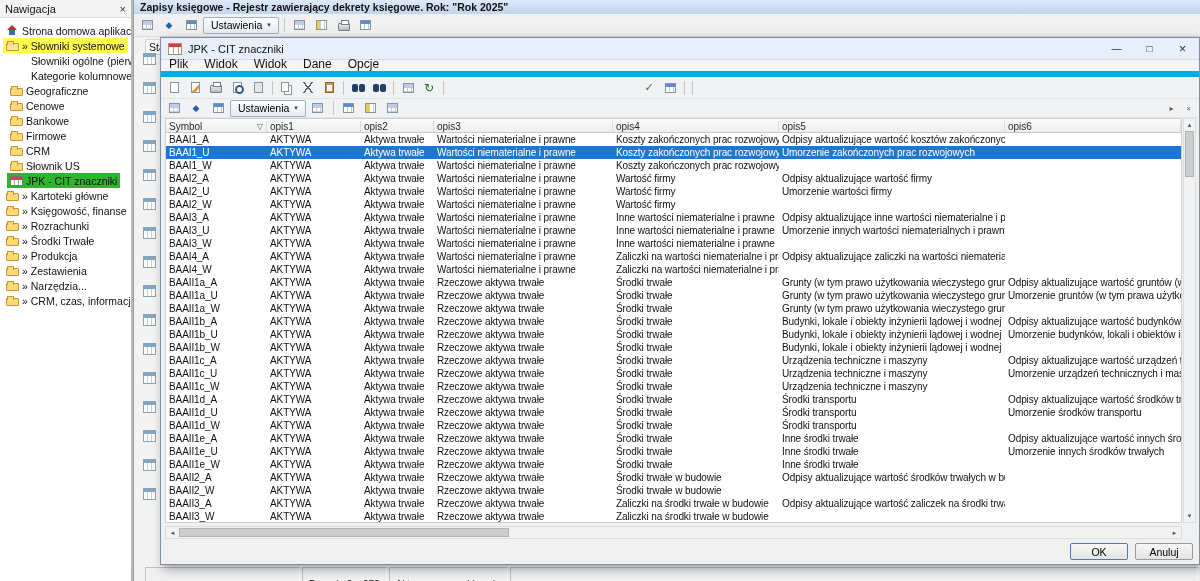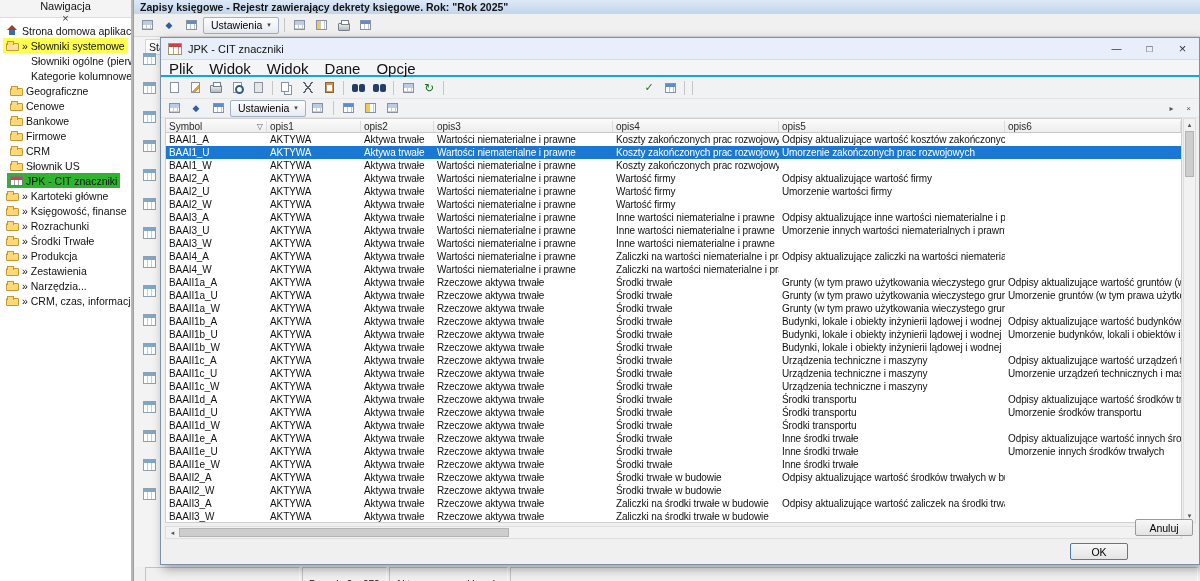--- a/index.html
+++ b/index.html
@@ -4,21 +4,21 @@
 <style>
   * { margin:0; padding:0; box-sizing:border-box; }
   html,body { width:1200px; height:581px; overflow:hidden; background:#e9e9e9;
     font-family:"Liberation Sans","DejaVu Sans",sans-serif; color:#111; }
   body { position:relative; }
 
   
   .sidebar { position:absolute; left:0; top:0; width:133px; height:581px; background:#fff;
     border-right:2px solid #b7b7b7; }
   .sidebar-header { height:18px; display:flex; align-items:center; background:#f4f4f4;
-    border-bottom:1px solid #dcdcdc; padding:0 5px; font-size:11px;flex-direction:column; }
+    border-bottom:1px solid #dcdcdc; padding:0 5px; font-size:11px; }
   .sb-title { flex:1; }
   .sb-close { font-size:11px; color:#333; cursor:default; }
   .nav-list { padding-top:5px; }
   .nav-item { height:15px; display:flex; align-items:center; font-size:10.5px;
     white-space:nowrap; overflow:hidden; cursor:default; }
   .indent-0 { padding-left:3px; } .indent-1 { padding-left:7px; } .indent-2 { padding-left:28px; }
   .nav-inner { display:inline-flex; align-items:center; height:100%; padding:0 3px; }
   .hl-yellow { background:#ffff4f; }
   .hl-green  { background:#2eb52e; }
   .nav-icon { width:13px; height:11px; margin-right:3px; flex:0 0 auto; position:relative; }
@@ -109,21 +109,21 @@
   .dlg-titlebar { position:absolute; left:0; top:0; right:0; height:22px; background:#e9effa;
     display:flex; align-items:center; padding-left:7px; border-bottom:1px solid #d4dce9; }
   .dlg-icon { width:14px; height:12px; margin-right:6px; background:#fff; border:1px solid #996;
     background-image:linear-gradient(#d04040 0 3px, transparent 3px),
       repeating-linear-gradient(to right, transparent 0 4px, #cc9999 4px 5px); }
   .dlg-title { font-size:11px; flex:1; }
   .win-btn { width:33px; height:21px; display:flex; align-items:center; justify-content:center;
     font-size:10px; color:#333; cursor:default; }
   .win-close { font-size:13px; }
   .dlg-menubar { position:absolute; left:0; top:22px; right:0; height:17px; display:flex;
-    align-items:flex-start; background:#f4f5f7; border-bottom:2px solid #0ea5e9; font-size:15px; }
+    align-items:flex-end; background:#f4f5f7; border-bottom:6px solid #0ea5e9; font-size:12px; }
   .menu-item { padding:0 8px; cursor:default; }
   .dlg-toolbar1 { position:absolute; left:0; top:39px; right:0; height:22px; display:flex;
     align-items:center; padding-left:3px; gap:1px; border-bottom:1px solid #e4e4e4; background:#f1f2f4; }
   .dlg-toolbar2 { position:absolute; left:0; top:61px; right:0; height:19px; display:flex;
     align-items:center; padding:0 3px; gap:2px; border-bottom:1px solid #e4e4e4; background:#f1f2f4; }
 
   
   .grid { position:absolute; left:4px; top:80px; right:17px; height:405px; background:#fff;
     border:1px solid #cfcfcf; overflow:hidden; }
   .gh { display:flex; height:14px; background:linear-gradient(#fbfbfb,#eeeeee);
@@ -149,21 +149,21 @@
   .hscroll { position:absolute; left:4px; right:17px; top:488px; height:13px; background:#f2f2f2;
     border:1px solid #dedede; display:flex; align-items:center; }
   .hs-arrow { width:13px; text-align:center; font-size:7px; color:#555; }
   .hs-thumb { width:330px; height:9px; background:#cdcdcd; border:1px solid #b3b3b3; }
   .hs-fill { flex:1; }
 
   
   .dlg-buttons { position:absolute; right:6px; bottom:4px; display:flex; gap:7px; }
   .btn { width:58px; height:17px; background:linear-gradient(#f7f7f7,#e4e4e4); border:1px solid #9a9a9a;
     font-size:10.5px; font-family:inherit; line-height:14px; border-radius:2px; cursor:default; }
-  .btn-default { border-color:#4d7ab5;margin-top:24px; }
+  .btn-default { border-color:#4d7ab5; }
 </style>
 </head>
 <body>
 
 <div class="sidebar">
   <div class="sidebar-header">
     <span class="sb-title">Nawigacja</span>
     <span class="sb-close">×</span>
   </div>
   <div class="nav-list">

